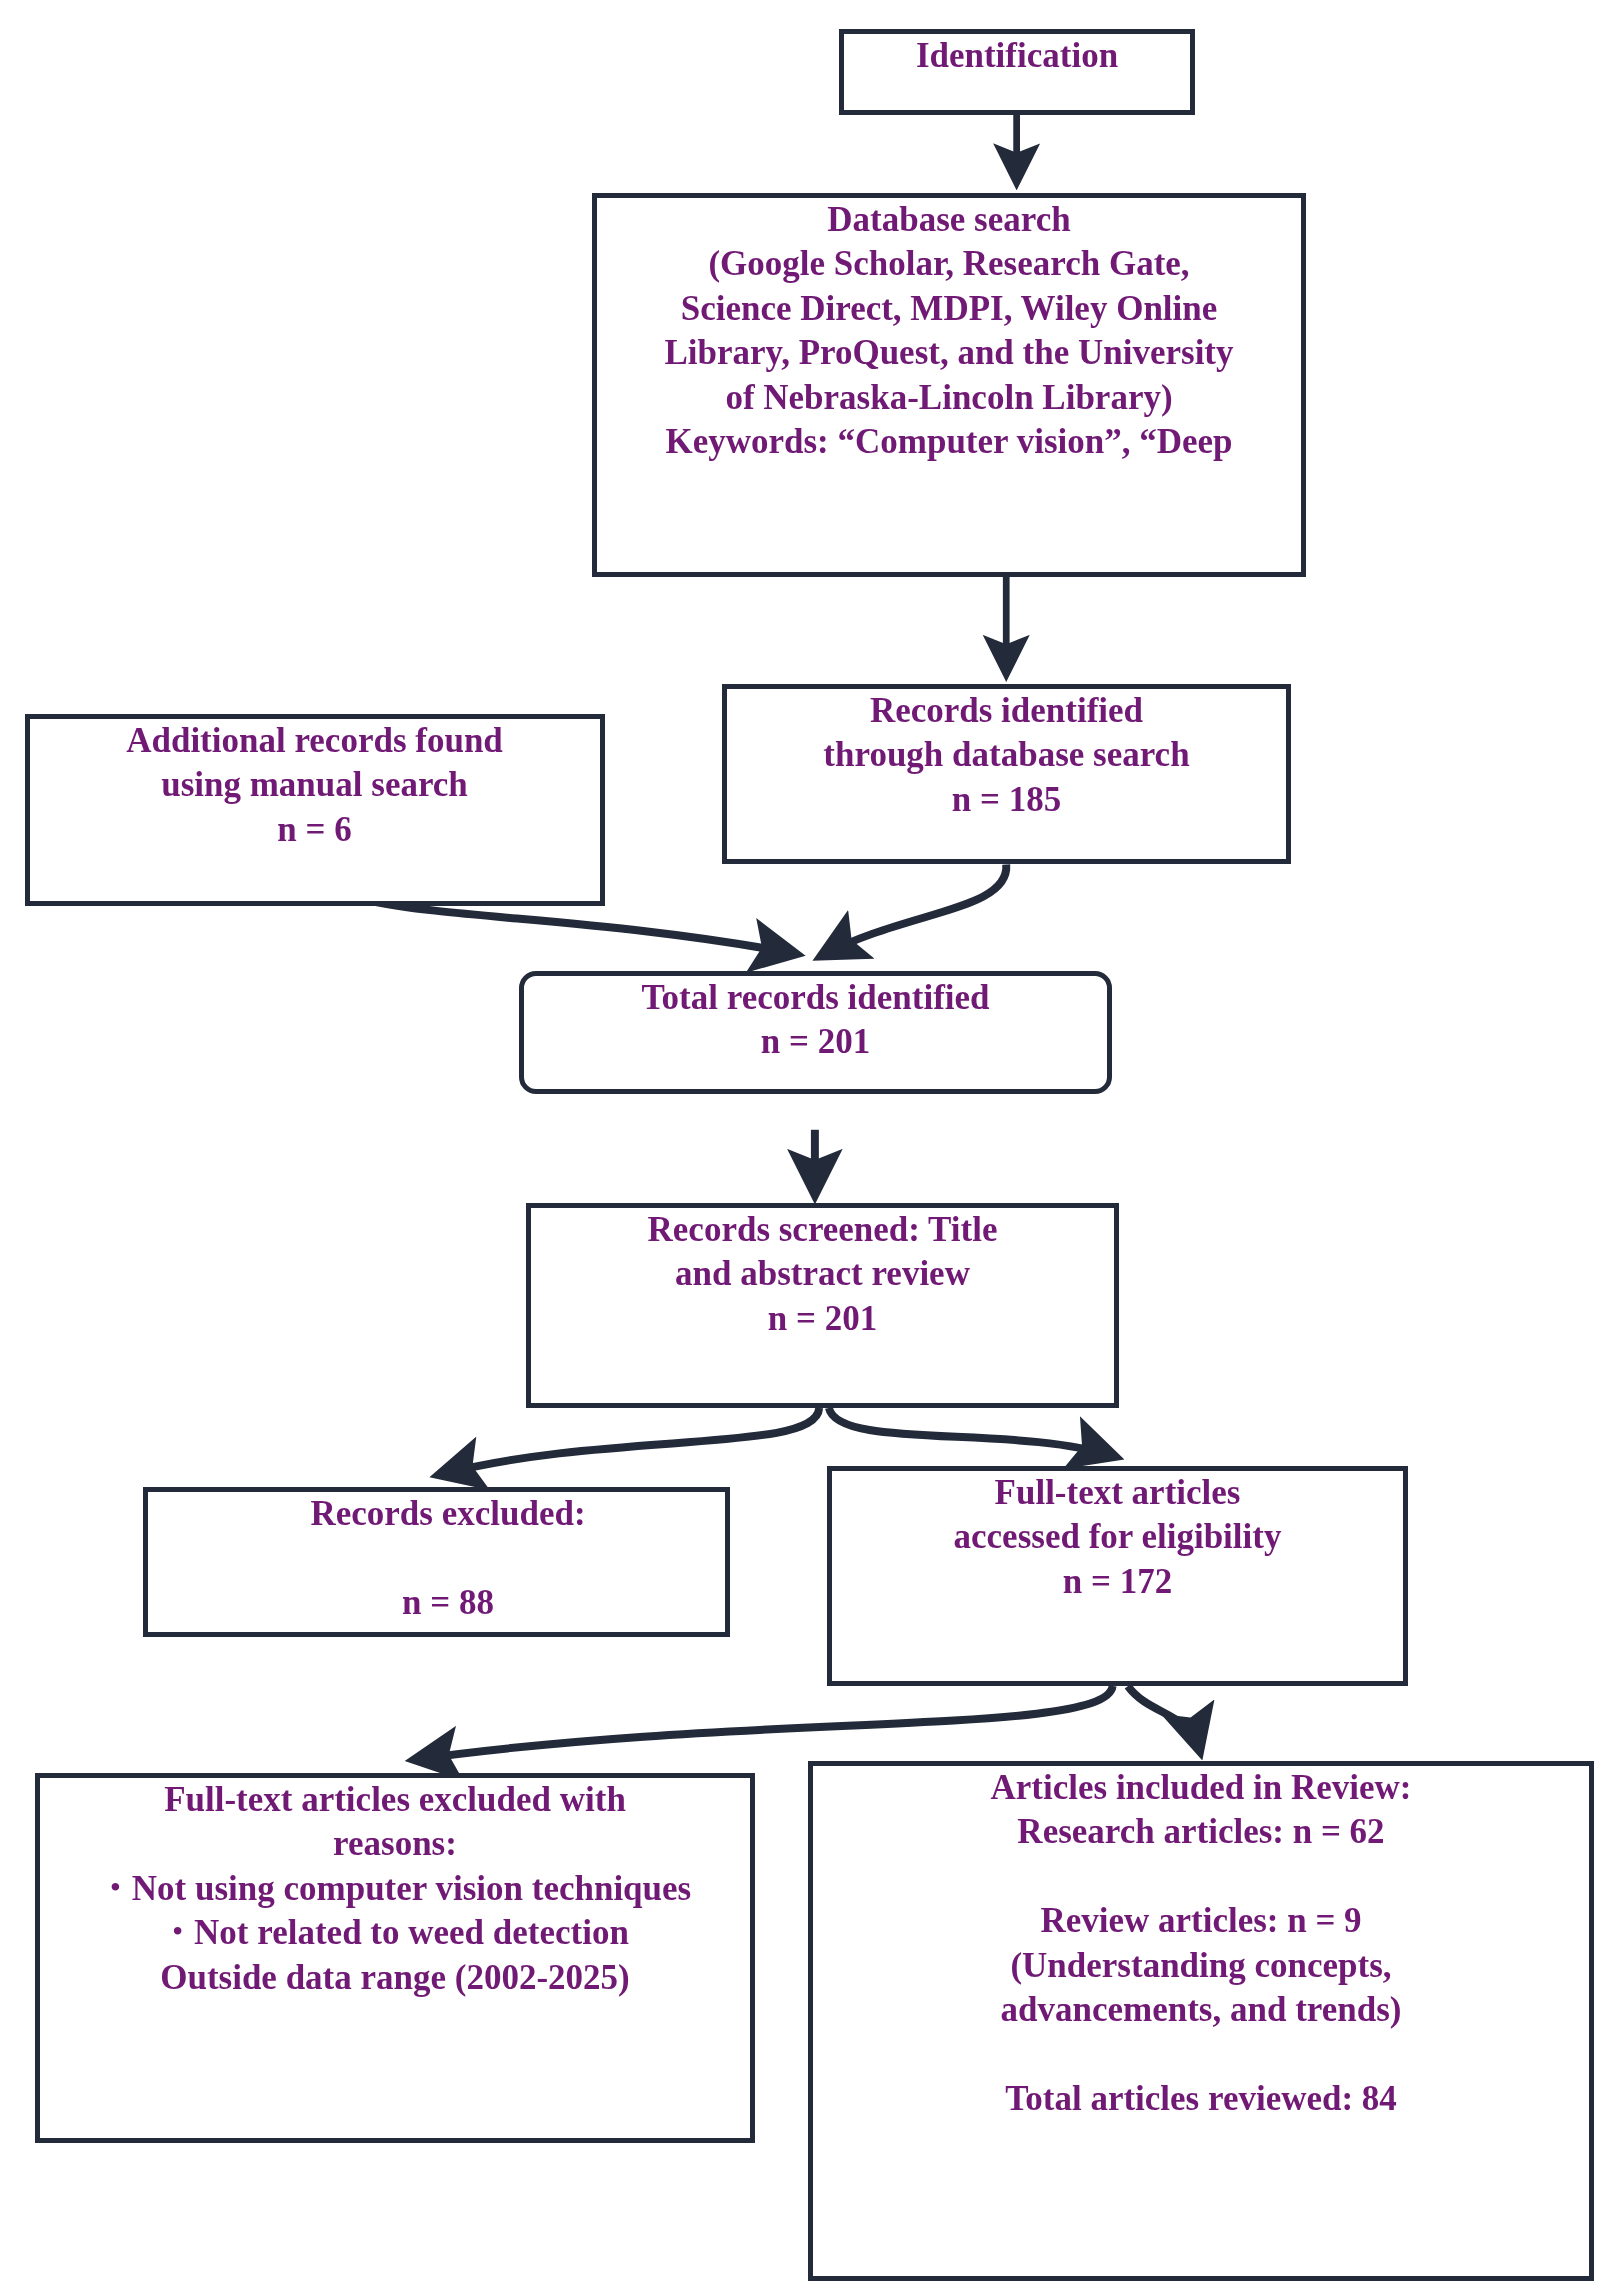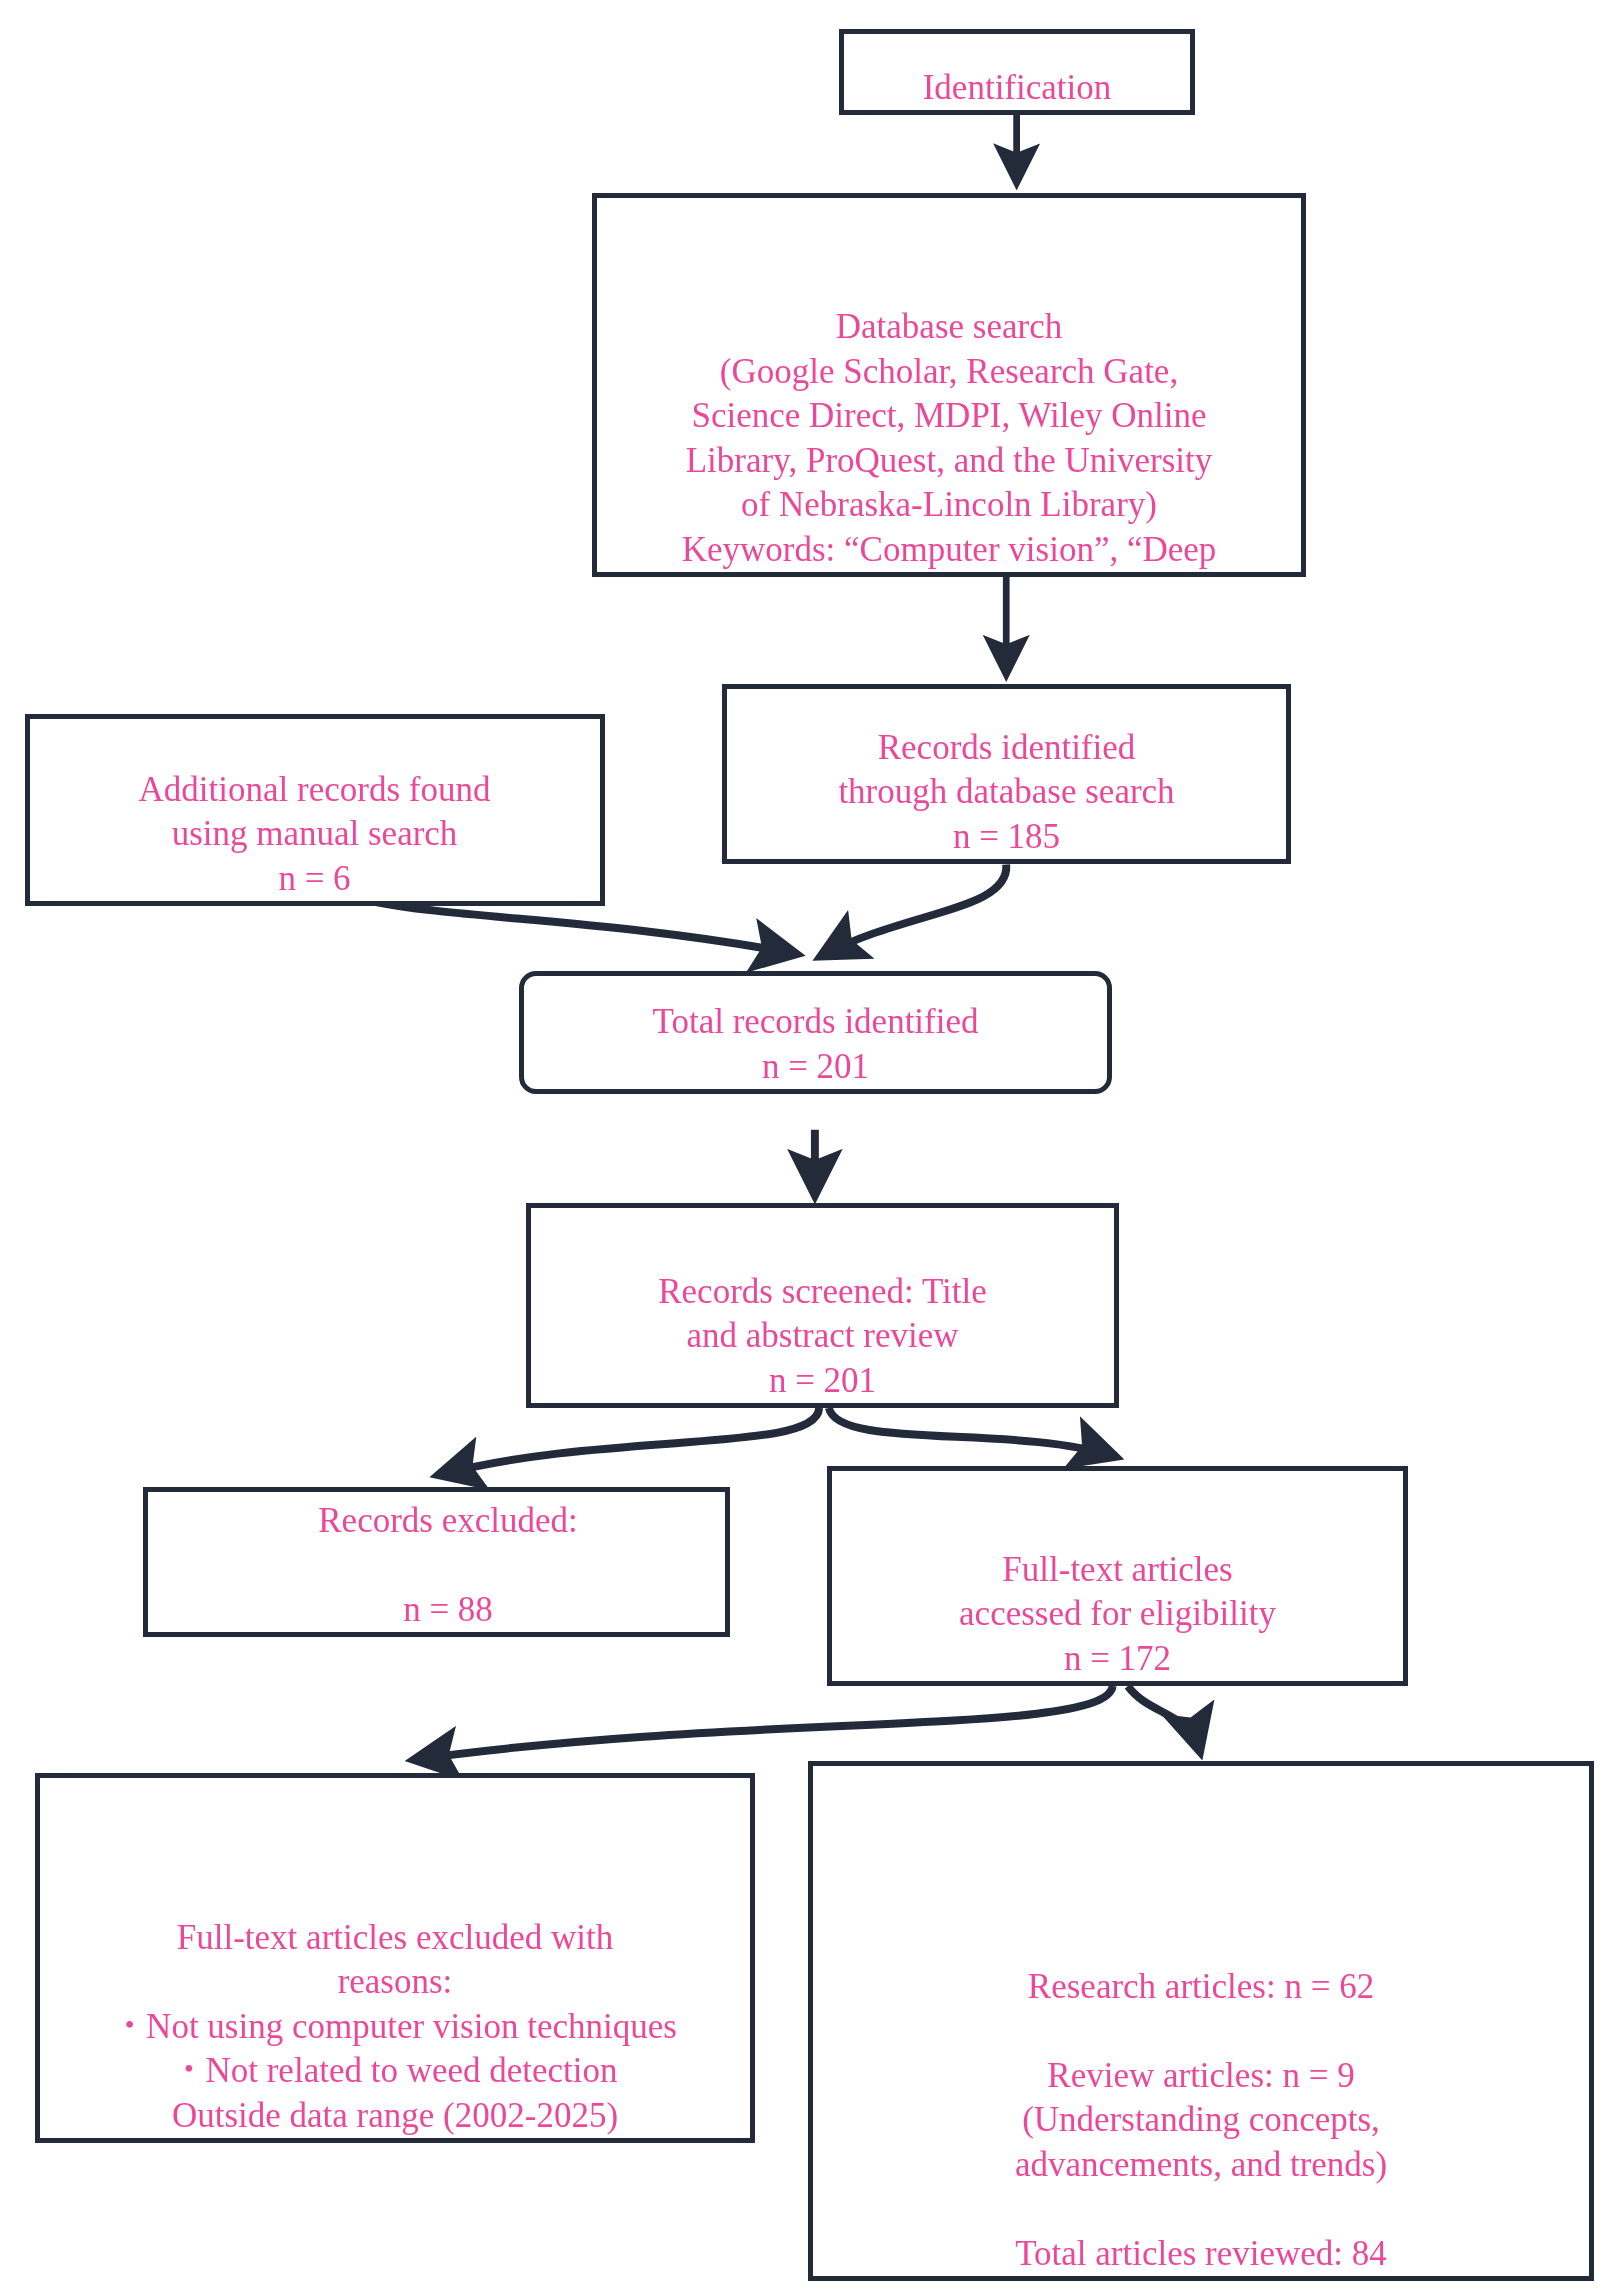--- a/index.html
+++ b/index.html
@@ -28,26 +28,27 @@
     height: 2295px;
   }
   .node-box {
     position: absolute;
     box-sizing: border-box;
     background: #ffffff;
     border: 5.5px solid #232b3a;
     display: flex;
     flex-direction: column;
     align-items: center;
-    justify-content: flex-end;
-    text-align: center;
-    color: #ec4899;
+    justify-content: flex-start;
+    text-align: center;
+    color: #701a75;
     line-height: 1.27;
     font-size: 35px;
     z-index: 2;
+    font-weight: bold;
   }
   .node-line {
     display: block;
     white-space: nowrap;
   }
   .node-line.blank {
     height: 1.27em;
   }
   .bullet-line {
     display: flex;
@@ -189,20 +190,21 @@
 
     <span class="bullet-line">
       <span class="bullet-mark">•</span>
       <span class="bullet-text">Not related to weed detection</span>
     </span>
 
     <span class="node-line">Outside data range (2002-2025)</span>
   </div>
 
   <div class="node-box" id="node-included">
+    <span class="node-line">Articles included in Review:</span>
     <span class="node-line">Research articles: n = 62</span>
     <span class="node-line blank"></span>
     <span class="node-line">Review articles: n = 9</span>
     <span class="node-line">(Understanding concepts,</span>
     <span class="node-line">advancements, and trends)</span>
     <span class="node-line blank"></span>
     <span class="node-line">Total articles reviewed: 84</span>
   </div>
 
 </div>

